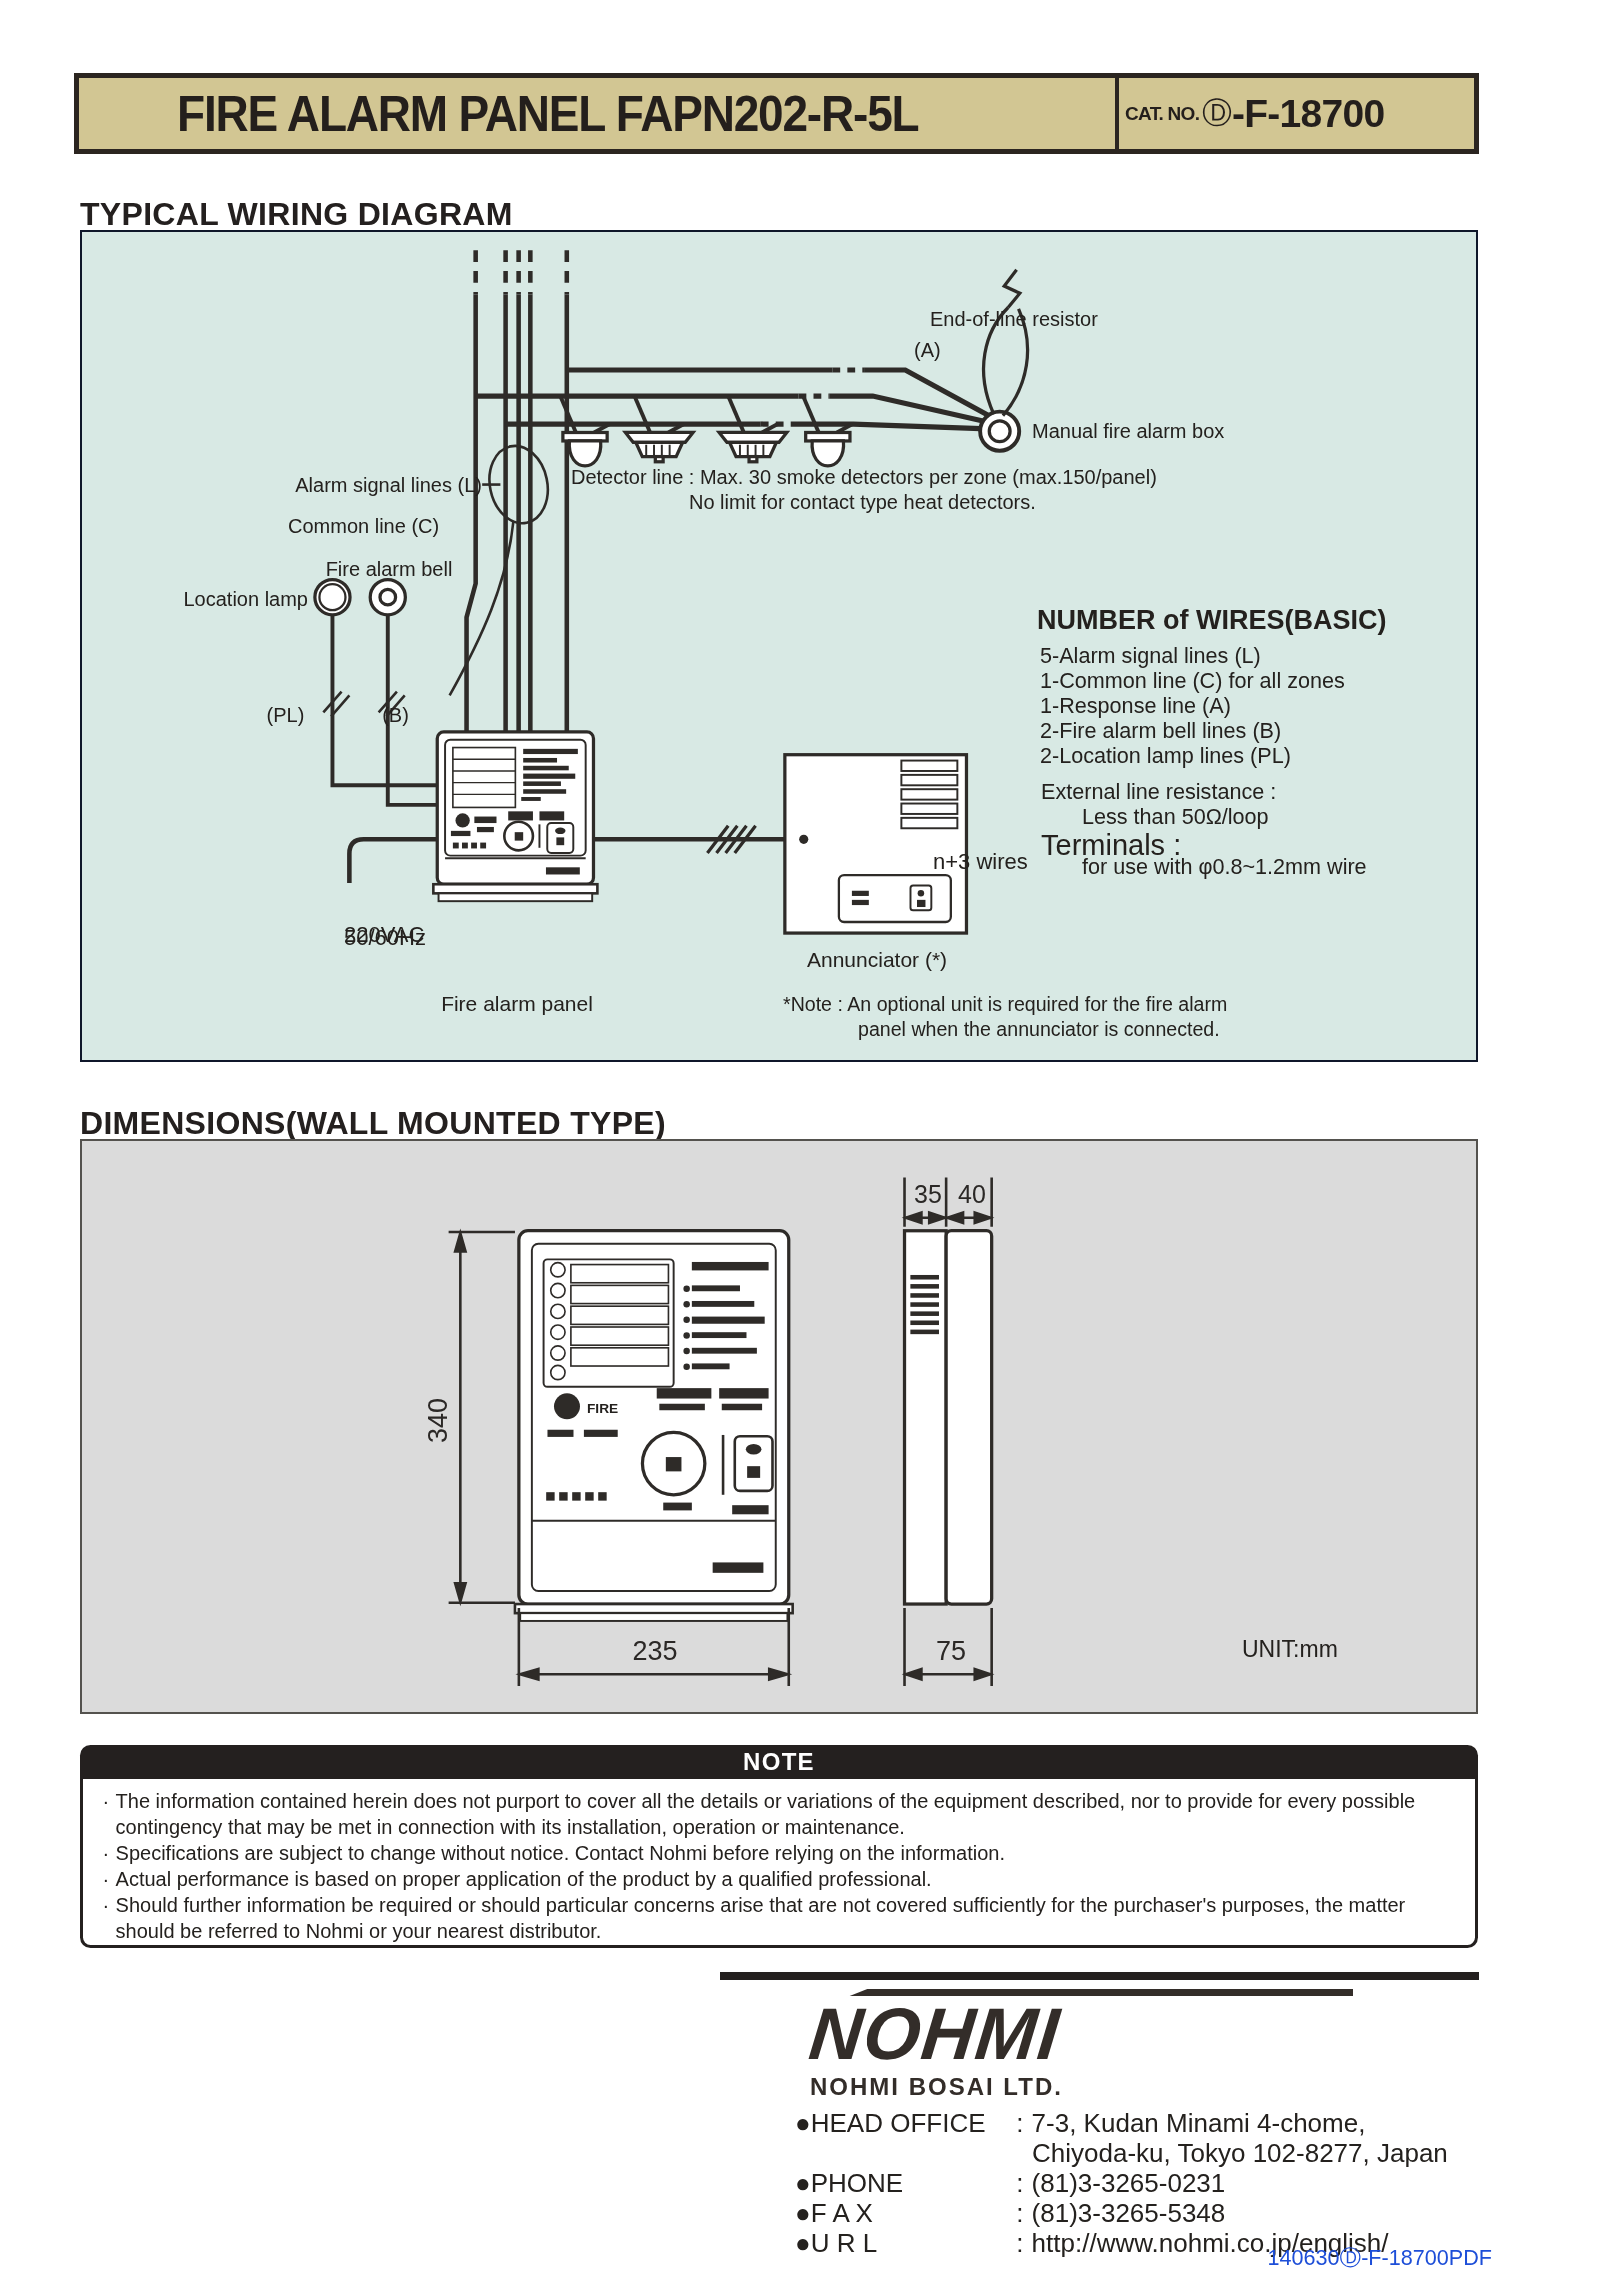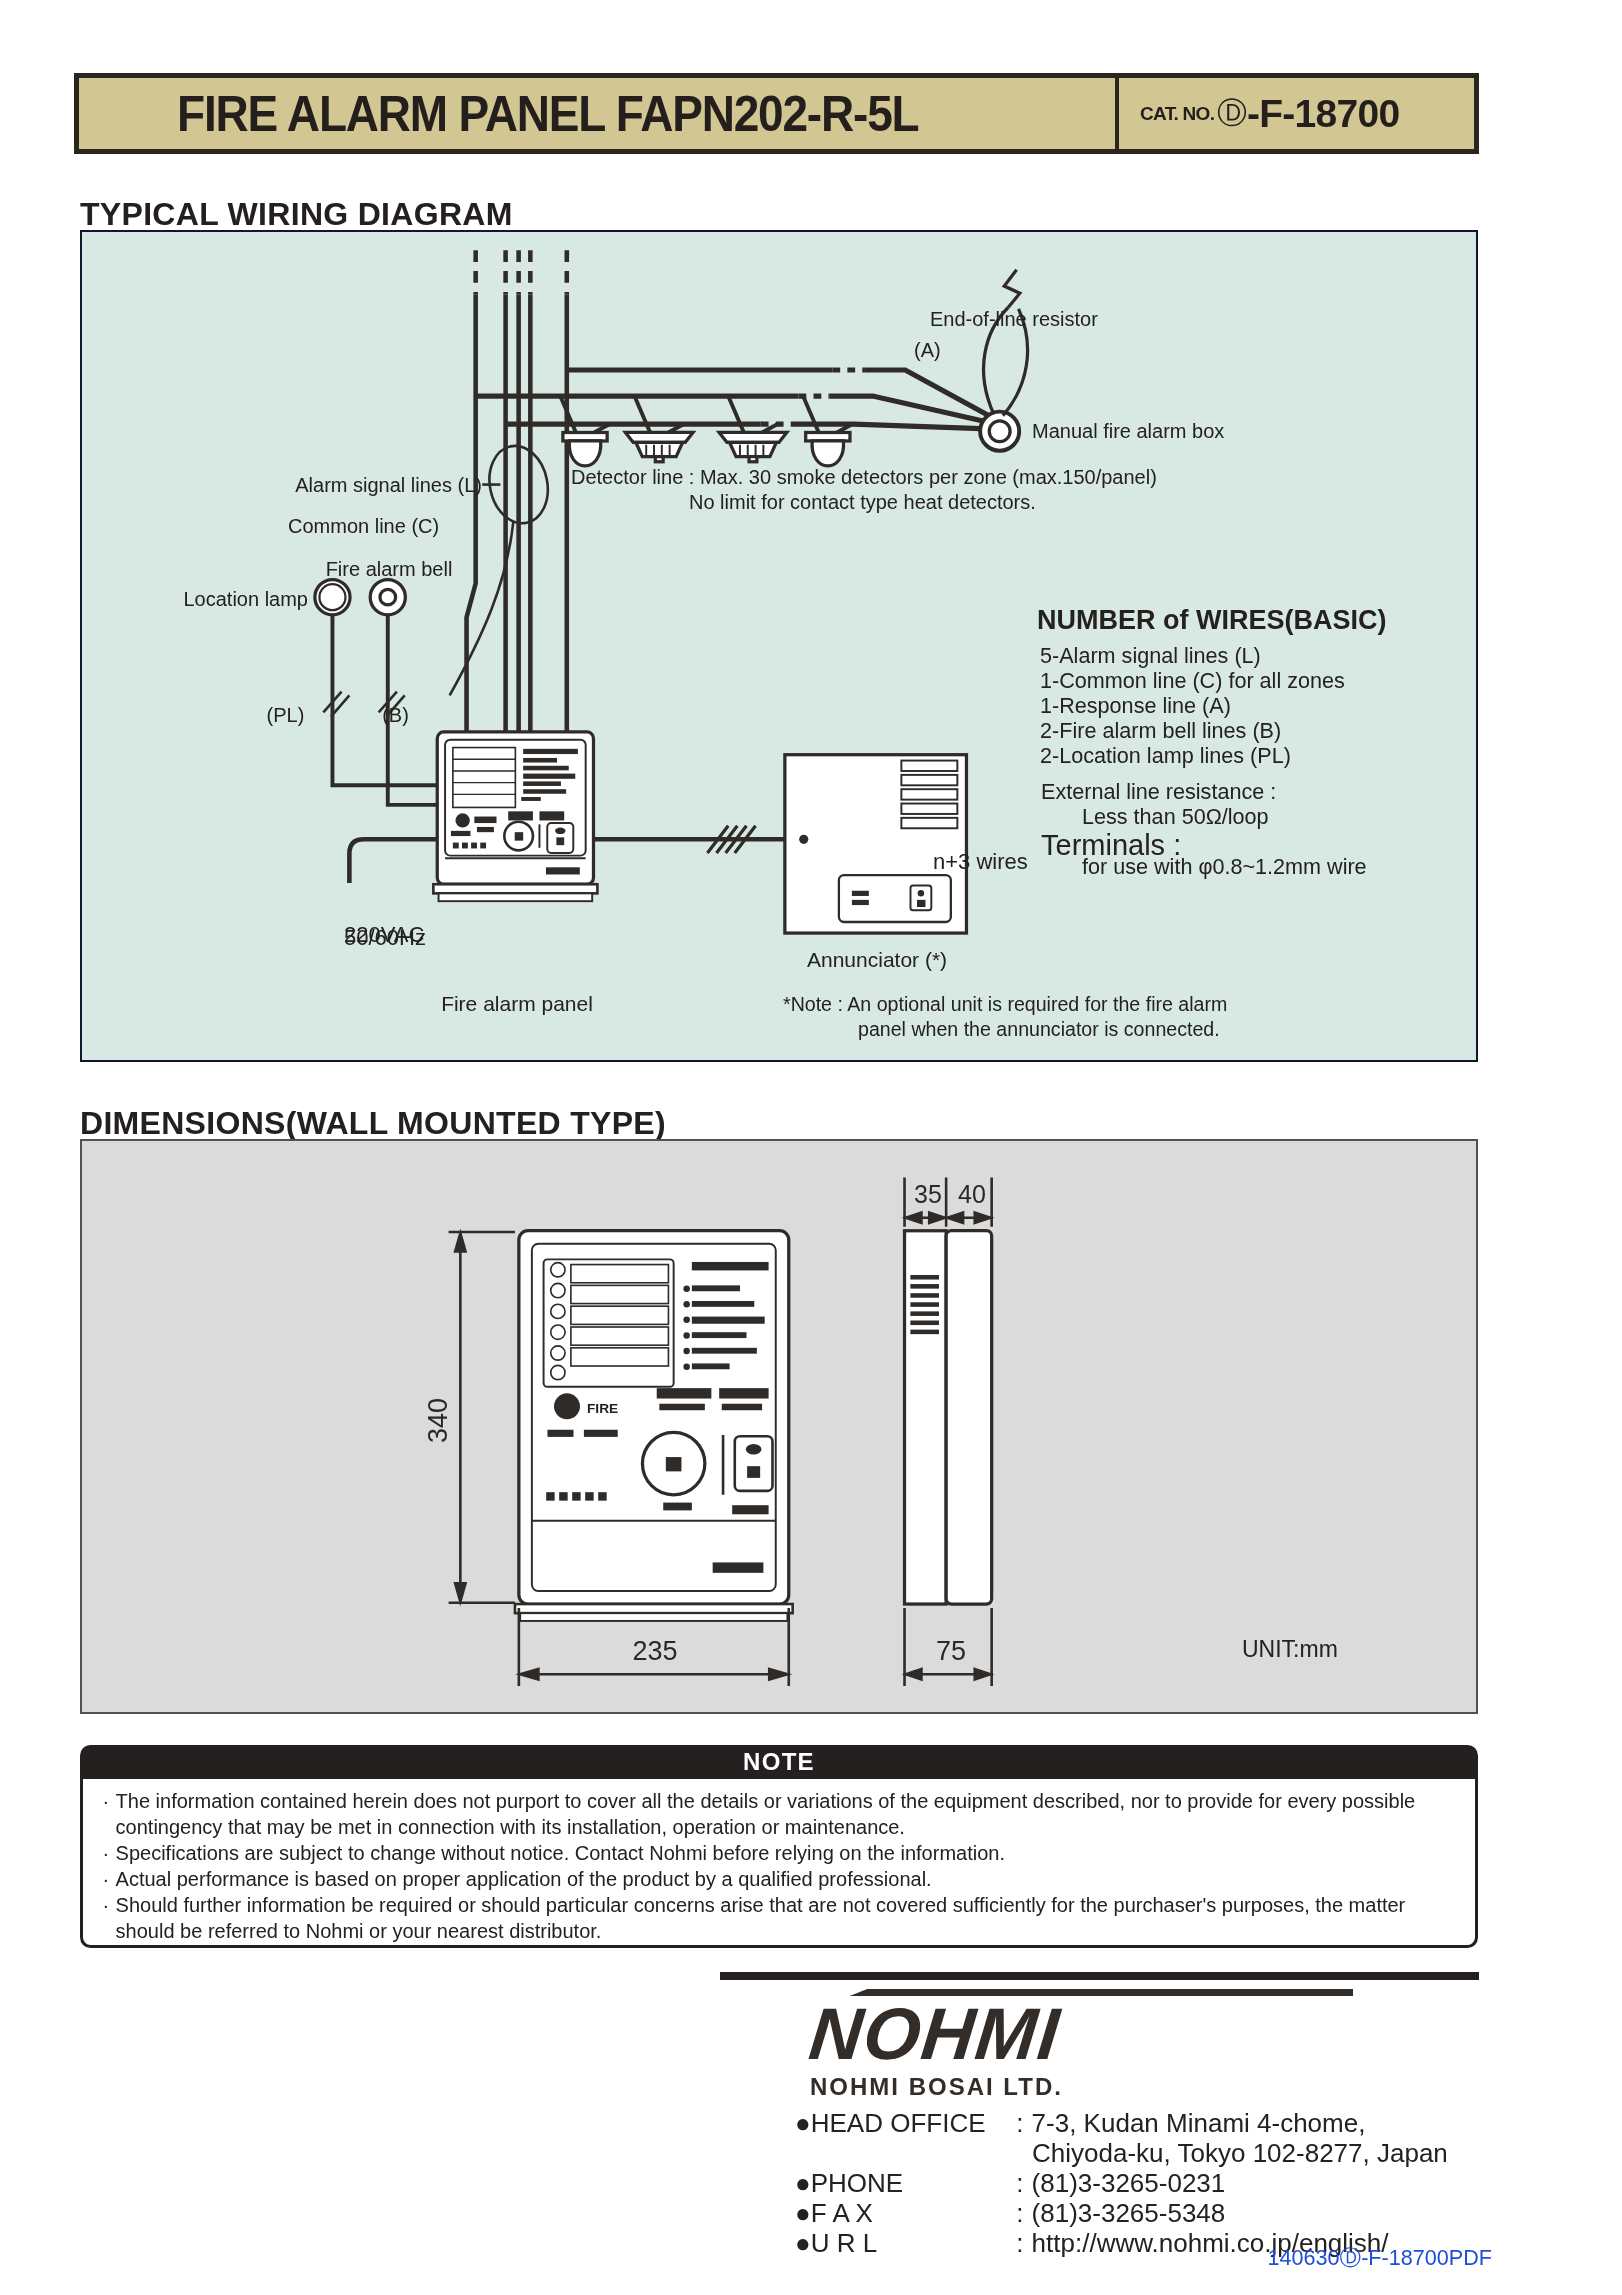--- a/index.html
+++ b/index.html
@@ -6,21 +6,21 @@
   .page{position:relative;width:1622px;height:2295px;background:#ffffff;
         font-family:"Liberation Sans", sans-serif;color:#262220;overflow:hidden;}
   .abs{position:absolute;}
   
   .header{left:74px;top:73px;width:1405px;height:81px;background:#d2c693;
           border:5.2px solid #2b2520;box-sizing:border-box;display:flex;align-items:stretch;}
   .header-title-cell{flex:1;display:flex;align-items:center;padding-left:98px;}
   .header-title{font-size:50px;font-weight:bold;letter-spacing:-1.3px;white-space:nowrap;
                 transform:scaleX(.92);transform-origin:left center;color:#241f1c;}
   .header-cat-cell{width:359px;border-left:4.6px solid #2b2520;display:flex;align-items:center;
-                   padding-left:21px;box-sizing:border-box;white-space:nowrap;color:#241f1c;}
+                   padding-left:6px;box-sizing:border-box;white-space:nowrap;color:#241f1c;}
   .cat-label{font-size:19px;font-weight:bold;letter-spacing:-0.7px;}
   .cat-circle{font-size:30px;font-weight:normal;margin-left:2.6px;}
   .cat-no{font-size:39px;font-weight:bold;letter-spacing:-0.7px;}
   
   .section-heading{font-size:32px;font-weight:bold;color:#24201f;letter-spacing:0.3px;}
   
   .wiring-box{left:80px;top:230px;width:1398px;height:832px;background:#d8e9e4;
               border:2px solid #0f172a;box-sizing:border-box;}
   .dims-box{left:80px;top:1139px;width:1398px;height:575px;background:#dbdbdb;
             border:2px solid #54524e;box-sizing:border-box;}

